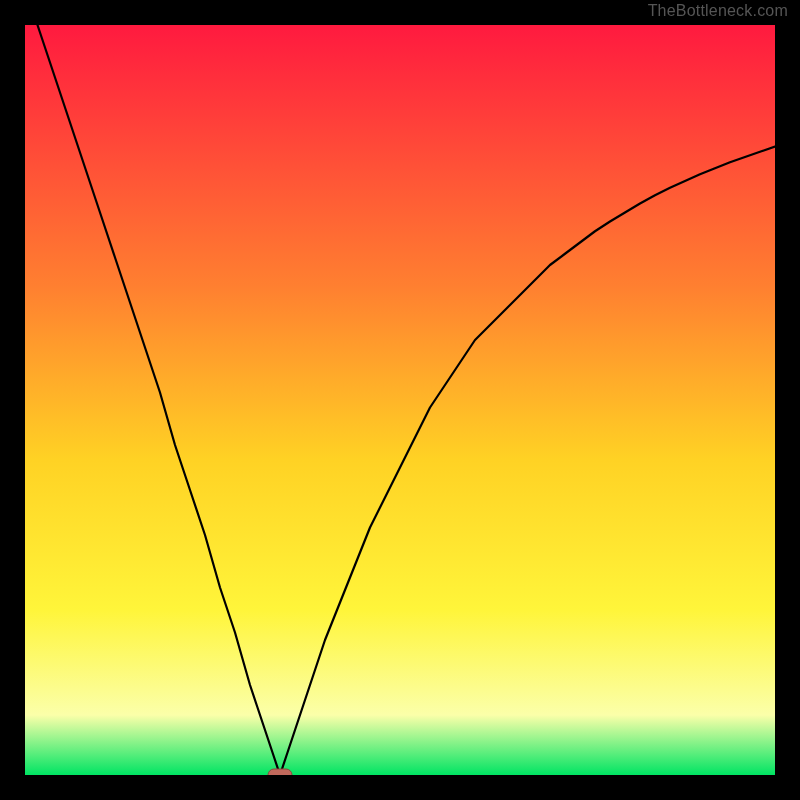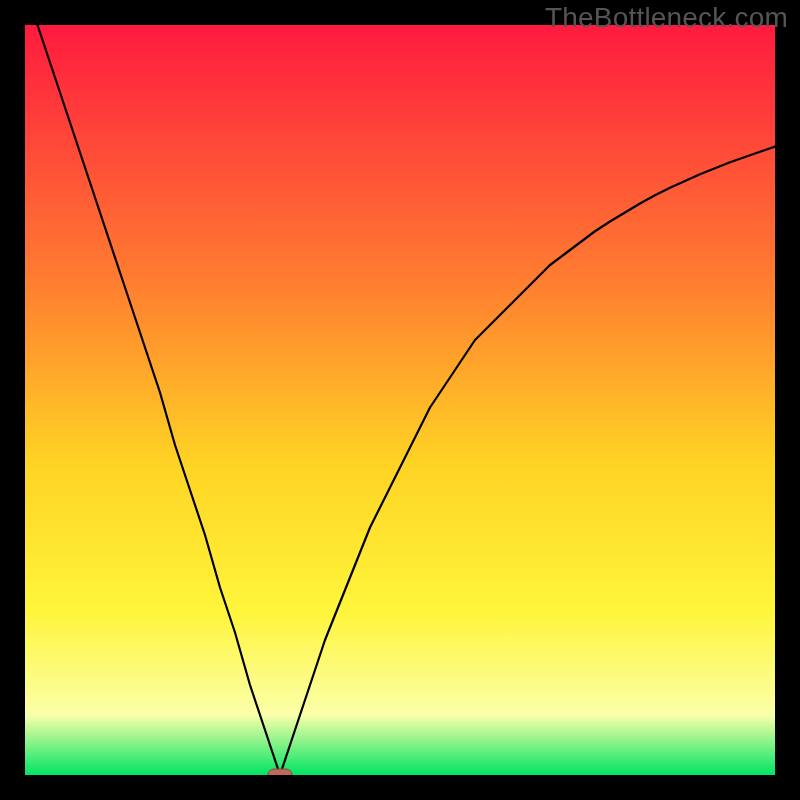--- a/index.html
+++ b/index.html
@@ -15,21 +15,21 @@
     position: relative;
     width: 800px;
     height: 800px;
     background: #000;
   }
   .watermark {
     position: absolute;
     top: 2px;
     right: 12px;
     color: #555;
-    font-size: 28px;
+    font-size: 16px;
     font-weight: 400;
     letter-spacing: 0.2px;
     z-index: 10;
   }
   .plot-wrap {
     position: absolute;
     left: 25px;
     top: 25px;
     width: 750px;
     height: 750px;

